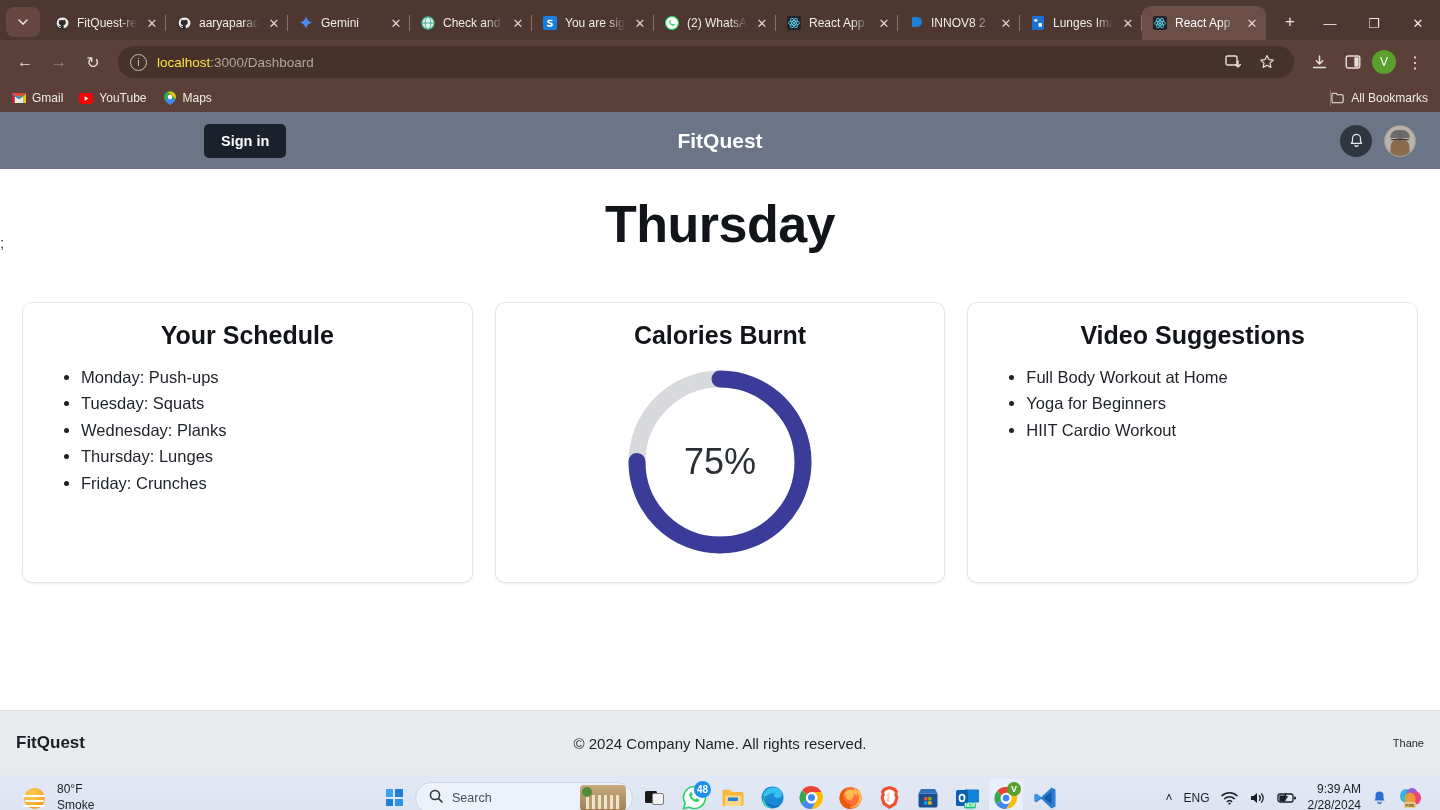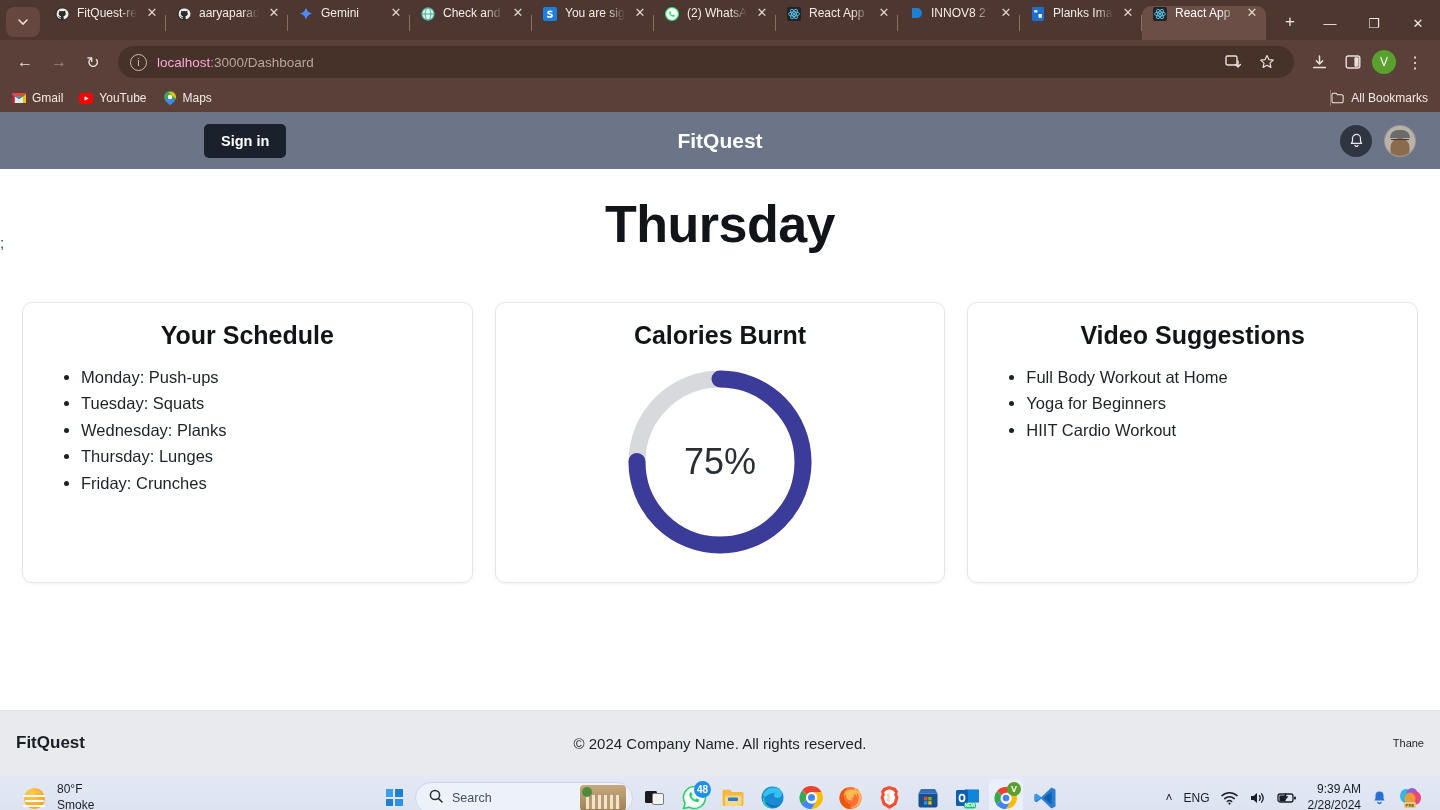--- a/index.html
+++ b/index.html
@@ -17,21 +17,21 @@
     background: #4e3731; padding-left: 0; position: relative;
   }
   .tab-menu-btn {
     width: 34px; height: 30px; margin: 0 4px 3px 6px;
     background: #66473f; border-radius: 8px;
     display: flex; align-items: center; justify-content: center;
     color: #e8ded9; font-size: 10px; flex: none;
   }
   .tabs { display: flex; align-items: flex-end; flex: 1; min-width: 0; overflow: hidden; }
   .tab {
-    display: flex; gap: 7px;
+    display: flex; align-items: center; gap: 7px;
     height: 34px; padding: 0 6px 0 10px; min-width: 0;
     position: relative; flex: 0 1 122px;
     border-radius: 9px 9px 0 0;
   }
   .tab:not(.active)::after {
     content: ""; position: absolute; right: 0; top: 9px;
     height: 16px; width: 1px; background: #8b6d63;
   }
   .tab.active { background: #6b4f46; flex: 0 0 124px; }
   .tab.active::after { display: none; }
@@ -67,21 +67,21 @@
   .nav-ico.dim { color: #9d8278; }
   .omnibox {
     flex: 1; height: 32px; background: #473229; border-radius: 16px;
     display: flex; align-items: center; padding: 0 12px; gap: 10px; margin: 0 6px;
   }
   .omni-info {
     width: 17px; height: 17px; border-radius: 50%; border: 1.4px solid #cbbab2;
     color: #cbbab2; font-size: 11px; line-height: 15px; text-align: center; flex: none;
   }
   .omni-url { font-size: 13.5px; color: #b7a59c; white-space: nowrap; }
-  .omni-url b { color: #f9a8d4; font-weight: 400; }
+  .omni-url b { color: #fde047; font-weight: 400; }
   .omni-right { display: flex; align-items: center; gap: 4px; margin-left: auto; }
   .profile-chip {
     width: 24px; height: 24px; border-radius: 50%; background: #5aa02c;
     color: #fff; font-size: 12px; display: flex; align-items: center;
     justify-content: center; flex: none;
   }
 
   .bookmarks {
     height: 28px; display: flex; align-items: center; gap: 16px;
     padding: 0 12px; background: #5a4039;
@@ -336,21 +336,21 @@
           <span class="tab-title">INNOV8 2</span>
           <span class="tab-close">✕</span>
         </div>
         <div class="tab">
           <span class="tab-favicon">
             <svg width="12" height="14" viewBox="0 0 12 14">
               <rect width="12" height="14" rx="1.4" fill="#1b6fd0"></rect>
               <path d="M2.2 3.2h3.2v2.4H2.2zM6.6 7h3.2v3.8H6.6z" fill="#fff"></path>
             </svg>
           </span>
-          <span class="tab-title">Planks Ima</span>
+          <span class="tab-title">Lunges Ima</span>
           <span class="tab-close">✕</span>
         </div>
         <div class="tab active">
           <span class="tab-favicon">
             <svg width="14" height="14" viewBox="0 0 14 14">
               <rect width="14" height="14" rx="2" fill="#20232a"></rect>
               <g stroke="#61dafb" stroke-width=".8" fill="none">
                 <ellipse cx="7" cy="7" rx="5.4" ry="2.1"></ellipse>
                 <ellipse cx="7" cy="7" rx="5.4" ry="2.1" transform="rotate(60 7 7)"></ellipse>
                 <ellipse cx="7" cy="7" rx="5.4" ry="2.1" transform="rotate(120 7 7)"></ellipse>

